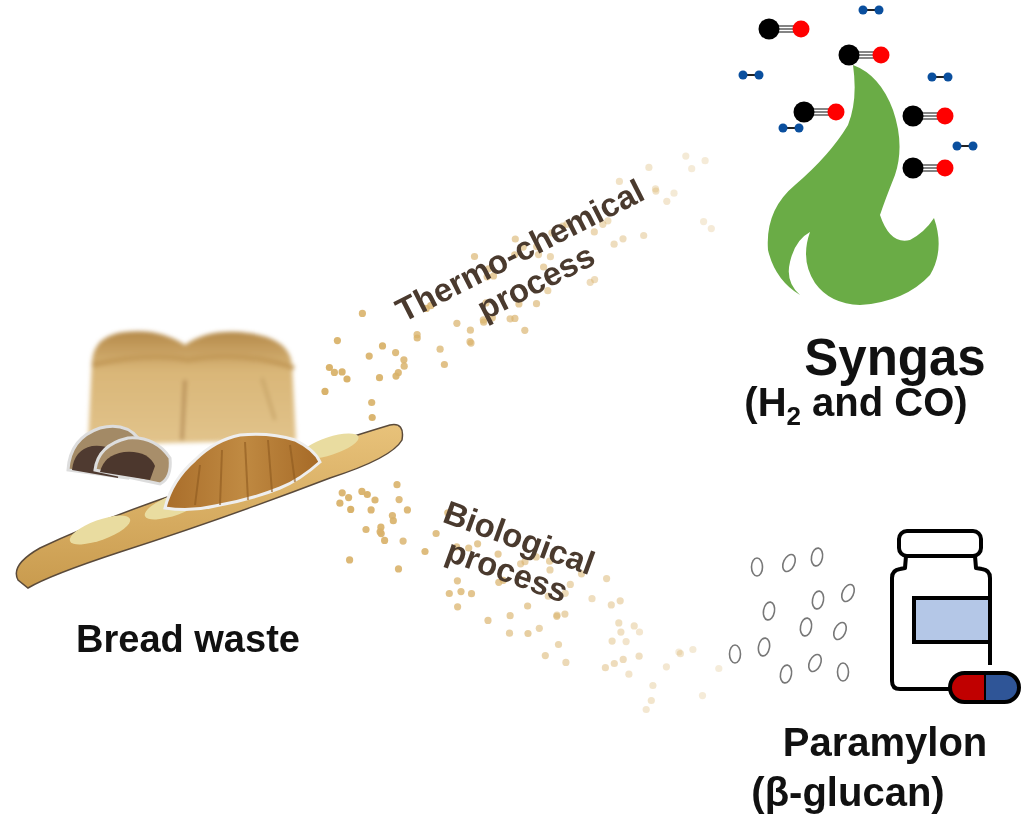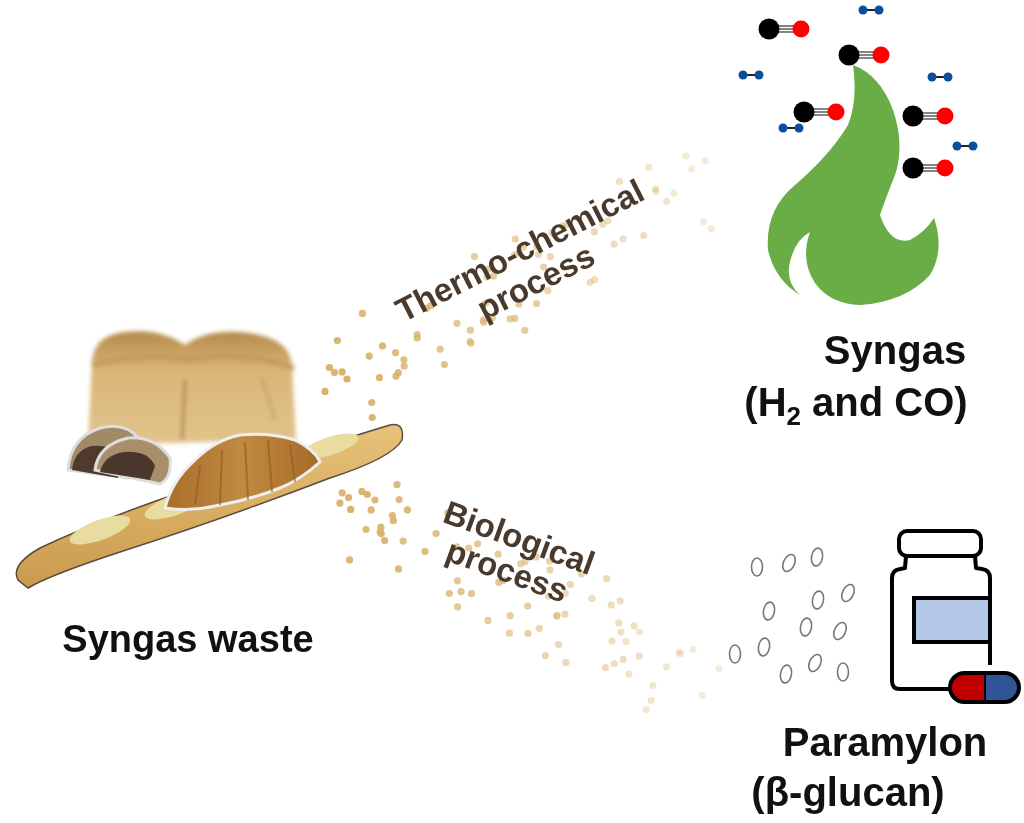--- a/index.html
+++ b/index.html
@@ -309,23 +309,23 @@
     <rect x="914" y="598" width="76" height="44" fill="#b4c7e7" stroke="#000" stroke-width="4"></rect>
     <g>
       <path d="M965,673 L985,673 L985,702 L965,702 Q950,702 950,687.5 Q950,673 965,673 Z" fill="#c00000"></path>
       <path d="M985,673 L1005,673 Q1019,673 1019,687.5 Q1019,702 1005,702 L985,702 Z" fill="#2f5597"></path>
       <rect x="950" y="673" width="69" height="29" rx="14.5" fill="none" stroke="#000" stroke-width="4"></rect>
       <line x1="985" y1="673" x2="985" y2="702" stroke="#000" stroke-width="2"></line>
     </g>
   </g>
 </svg>
 
-<div class="label" style="left:48px; top:618px; width:280px; font-size:38px;">Syngas waste</div>
-
-<div class="label" style="left:770px; top:328px; width:250px; font-size:40px;">Syngas</div>
+<div class="label" style="left:48px; top:618px; width:280px; font-size:38px;">Bread waste</div>
+
+<div class="label" style="left:770px; top:328px; width:250px; font-size:51px;">Syngas</div>
 <div class="label" style="left:719px; top:380px; width:274px; font-size:40px;">
   <span>(H</span><sub style="font-size:26px;">2</sub><span> and CO)</span>
 </div>
 
 <div class="label" style="left:745px; top:720px; width:280px; font-size:40px;">Paramylon</div>
 <div class="label" style="left:708px; top:770px; width:280px; font-size:40px;">(β-glucan)</div>
 
 <div class="proc" style="left:368px; top:232px; width:320px; font-size:33px; transform:rotate(-27deg); transform-origin:50% 50%;">
   <div>Thermo-chemical</div>
   <div>process</div>

